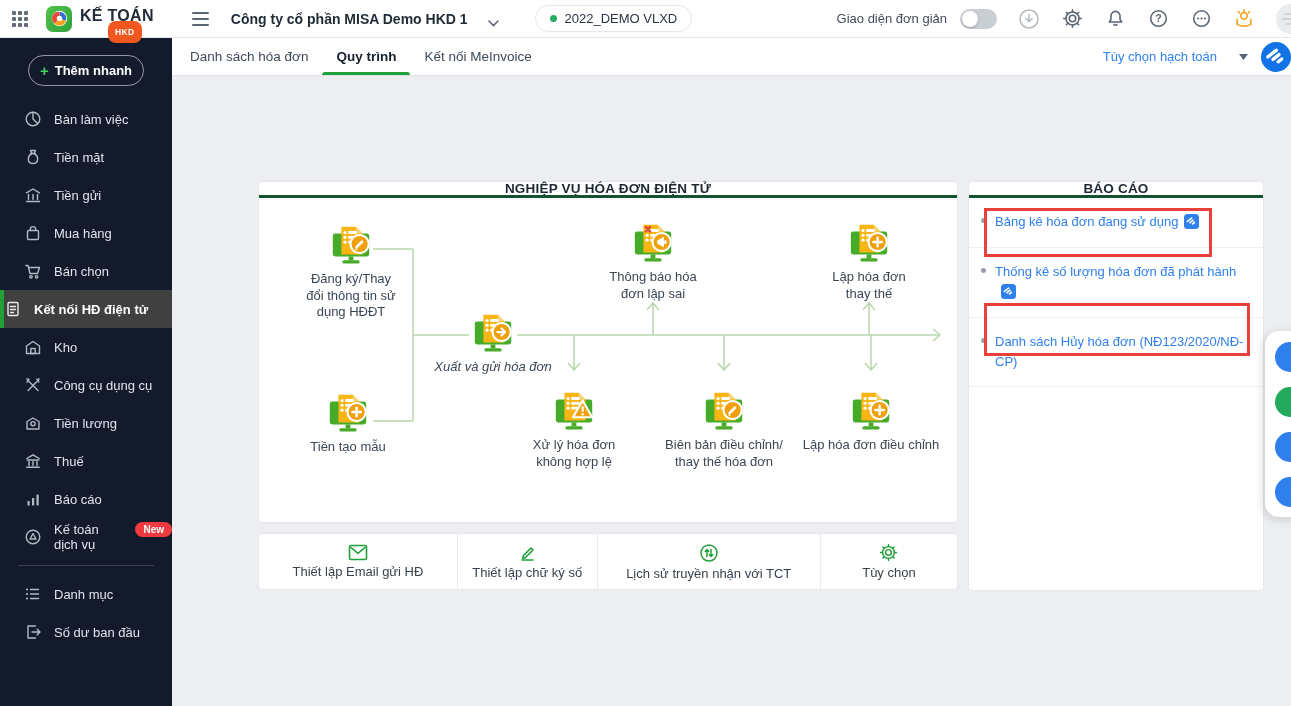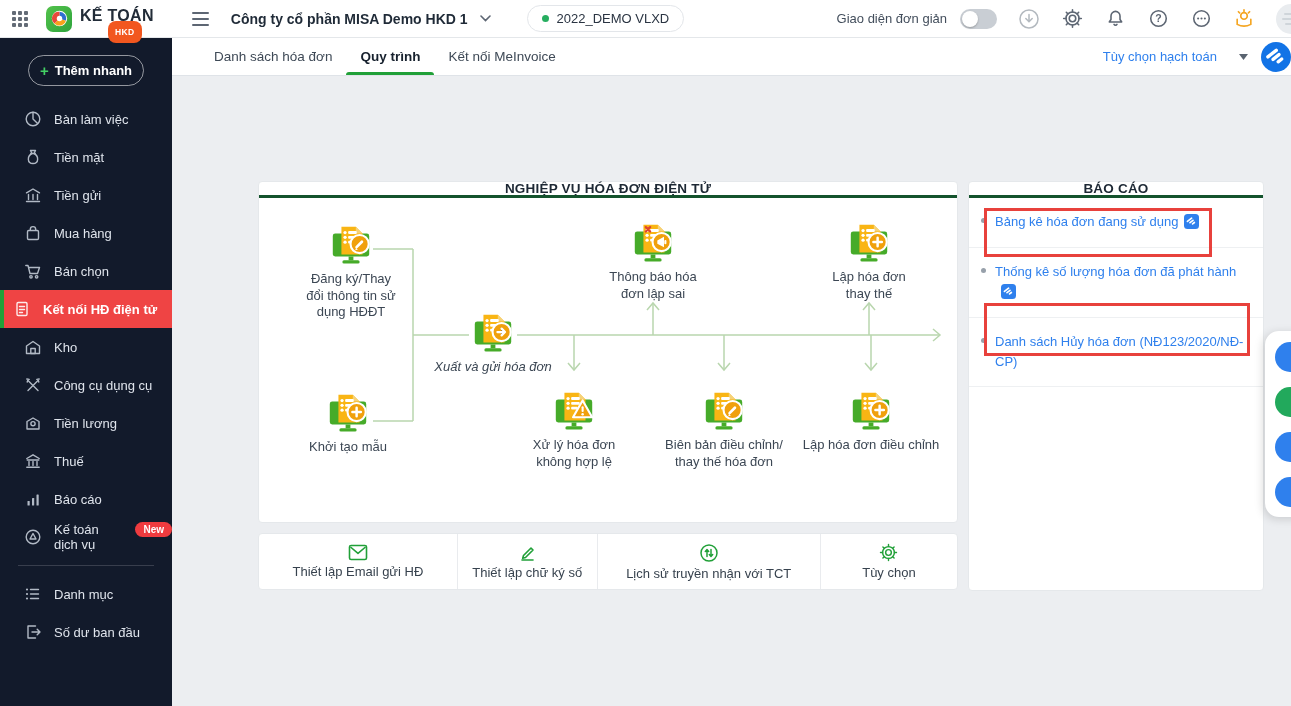--- a/index.html
+++ b/index.html
@@ -17,21 +17,21 @@
   }
   .grid-btn{ width:20px; height:20px; display:flex; align-items:center; justify-content:center; cursor:pointer; }
   .applogo{ display:flex; align-items:flex-start; margin-left:16px; position:relative; height:38px; }
   .applogo .sq{ width:26px; height:26px; border-radius:7px; background:linear-gradient(135deg,#53c24b,#2ea43c);
     display:flex; align-items:center; justify-content:center; margin-top:6px; }
   .appname{ font-size:16px; font-weight:800; color:#222c38; letter-spacing:.3px; margin:8px 0 0 8px; line-height:1; }
   .appbadge{ position:absolute; left:62px; top:21px; background:#f2571f; color:#fff; font-size:8.5px; font-weight:700;
     padding:6px 7px; border-radius:8px; letter-spacing:.4px; }
   .hamburger{ margin-left:38px; cursor:pointer; display:flex; flex-direction:column; gap:4px; }
   .hamburger i{ display:block; width:17px; height:2px; background:#5d6673; border-radius:2px; }
-  .company{ margin-left:22px; display:flex; align-items:center; gap:12px; font-size:14px; font-weight:700; color:#1f2a37; cursor:pointer; }
+  .company{ margin-left:22px; display:flex; align-items:flex-end; gap:20px; font-size:14px; font-weight:700; color:#1f2a37; cursor:pointer; }
   .envpill{ margin-left:36px; display:flex; align-items:center; gap:8px; height:27px; padding:0 14px;
     border:1px solid #e3e6ea; border-radius:999px; font-size:13px; color:#2a3442; cursor:pointer; background:#fff; }
   .envpill .dot{ width:7px; height:7px; border-radius:50%; background:#27ae60; }
   .topright{ margin-left:auto; display:flex; align-items:center; gap:21px; }
   .toggle-label{ font-size:13px; color:#434e5c; }
   .toggle{ width:37px; height:20px; border-radius:10px; background:#c9ced4; position:relative; cursor:pointer; margin-left:-8px;}
   .toggle .knob{ position:absolute; left:2px; top:2px; width:16px; height:16px; border-radius:50%; background:#fff;
     box-shadow:0 1px 2px rgba(0,0,0,.25); }
   .tico{ width:22px; height:22px; display:flex; align-items:center; justify-content:center; cursor:pointer; }
   .avatar{ width:30px; height:30px; border-radius:50%; background:#e9ecef; margin-right:-15px; flex:none;
@@ -39,27 +39,27 @@
   .avatar i{ display:block; height:2px; background:#cfd5da; border-radius:2px; }
   
   .sidebar{ position:absolute; left:0; top:38px; bottom:0; width:172px; background:#121a2b; z-index:20; }
   .quickadd{ margin:17px 28px 14px; height:31px; border:1px solid rgba(255,255,255,.55); border-radius:17px;
     display:flex; align-items:center; justify-content:center; gap:6px; color:#fff; font-size:13px; font-weight:700; cursor:pointer; }
   .quickadd .plus{ color:#43d064; font-size:15px; font-weight:700; }
   .nav{ list-style:none; }
   .navitem{ height:38px; display:flex; align-items:center; gap:12px; padding-left:20px; font-size:13px;
     color:#dfe4ec; cursor:pointer; border-left:4px solid transparent; }
   .navitem svg{ flex:none; opacity:.9; }
-  .navitem.active{ background:#ef4444; border-left-color:#21a038; font-weight:700; color:#fff; padding-left:9px; }
+  .navitem.active{ background:#404040; border-left-color:#21a038; font-weight:700; color:#fff; padding-left:0; }
   .navdivider{ border-top:1px solid rgba(255,255,255,.16); margin:9px 18px; }
   .newbadge{ background:#ef3b3f; color:#fff; font-size:10px; font-weight:700; padding:2px 8px; border-radius:9px;
     position:relative; top:-8px; margin-left:2px; }
   
   .tabrow{ position:absolute; left:172px; top:38px; right:0; height:38px; background:#fff;
-    border-bottom:1px solid #dfe3e8; display:flex; align-items:center; padding-left:28px; overflow:hidden; z-index:10;}
+    border-bottom:1px solid #dfe3e8; display:flex; align-items:center; padding-left:4px; overflow:hidden; z-index:10;}
   .tab{ height:100%; display:flex; align-items:center; padding:0 14px; font-size:13.5px; color:#3e4956;
     cursor:pointer; position:relative; white-space:nowrap; }
   .tab.active{ color:#17212e; font-weight:700; }
   .tab.active::after{ content:""; position:absolute; left:0; right:0; bottom:0; height:3px;
     background:#21a038; border-radius:3px 3px 0 0; }
   .tabright{ margin-left:auto; display:flex; align-items:center; gap:13px; min-width:0; }
   .acc-options{ color:#2f80ed; font-size:13px; white-space:nowrap; cursor:pointer; display:flex; align-items:center; gap:22px;}
   .invinfo{ line-height:1.25; white-space:nowrap; }
   .invinfo .l1{ font-size:13px; font-weight:700; color:#16212e; }
   .invinfo .l2{ font-size:12.5px; color:#6e7884; }
@@ -386,21 +386,21 @@
       <div class="lbl">Đăng ký/Thay
 đổi thông tin sử
 dụng HĐĐT</div>
     </div>
     <div class="wfnode" style="left:29px; top:192px; width:120px;">
       <svg width="46" height="46" viewBox="0 0 48 48">
           <use href="#monitor-base"></use>
           <use href="#badge-circle"></use>
         <path d="M33 18.6 v8.8 M28.6 23 h8.8" stroke="#fff" stroke-width="2.6" stroke-linecap="round"></path>
         </svg>
-      <div class="lbl">Khởi tạo mẫu</div>
+      <div class="lbl">Tiền tạo mẫu</div>
     </div>
     <div class="wfnode" style="left:159px; top:112px; width:150px;font-style:italic;">
       <svg width="46" height="46" viewBox="0 0 48 48">
           <use href="#monitor-base"></use>
           <use href="#badge-circle"></use>
         <path d="M28.6 23 h7.5 M33 19.5 l3.5 3.5 -3.5 3.5" stroke="#fff" stroke-width="2.4" stroke-linecap="round" stroke-linejoin="round"></path>
         </svg>
       <div class="lbl">Xuất và gửi hóa đơn</div>
     </div>
     <div class="wfnode" style="left:334px; top:22px; width:120px;">

